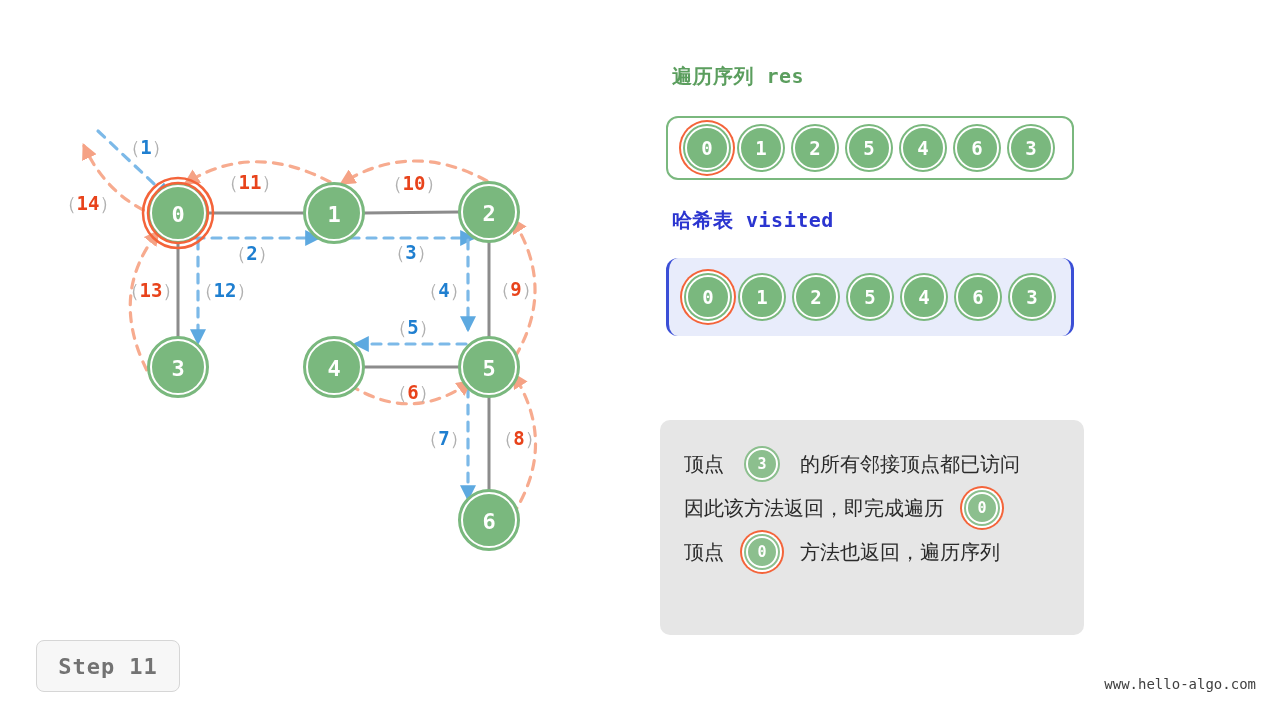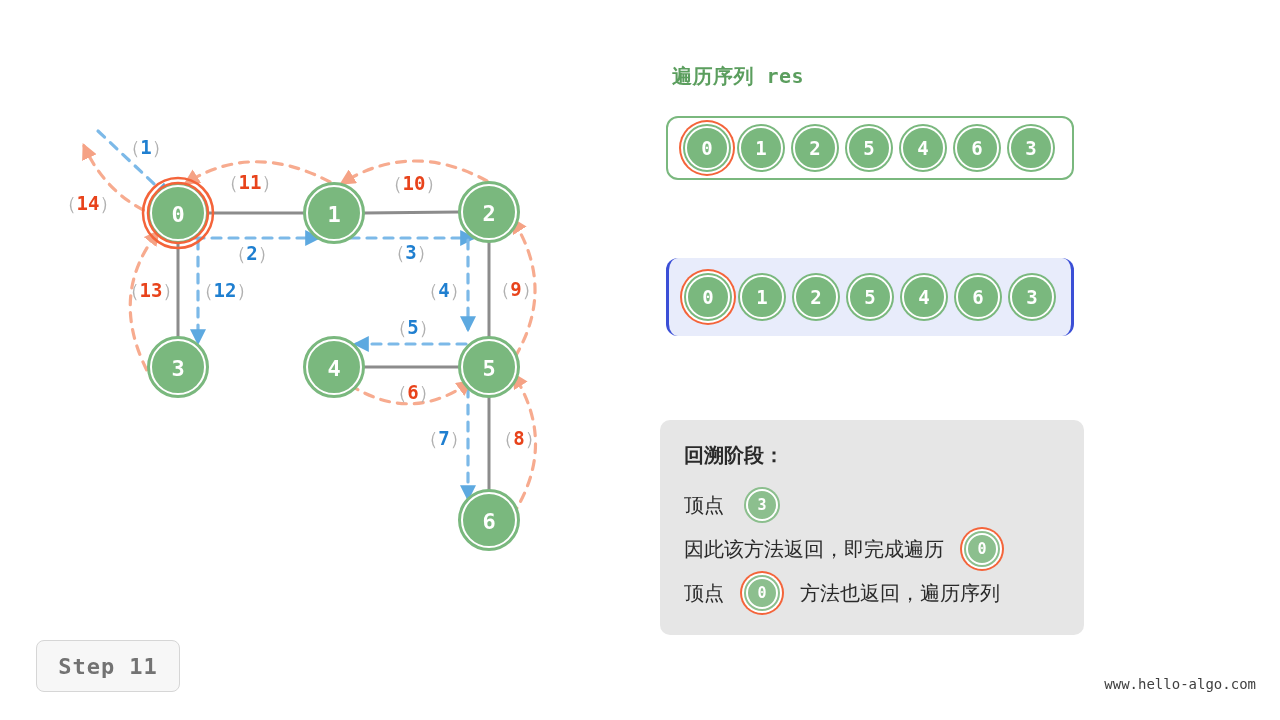--- a/index.html
+++ b/index.html
@@ -240,20 +240,21 @@
         <div class="vnode">4</div>
       </div>
     <div class="cell">
         <div class="vnode">6</div>
       </div>
     <div class="cell">
         <div class="vnode">3</div>
       </div>
   </div>
 
+  <div class="sec-title" id="visited-title">哈希表 visited</div>
   <div class="row-box" id="visited-box">
     <div class="cell">
         <div class="vnode hl">0</div>
       </div>
     <div class="cell">
         <div class="vnode">1</div>
       </div>
     <div class="cell">
         <div class="vnode">2</div>
       </div>
@@ -265,24 +266,24 @@
       </div>
     <div class="cell">
         <div class="vnode">6</div>
       </div>
     <div class="cell">
         <div class="vnode">3</div>
       </div>
   </div>
 
   <div id="explain-box">
-    <div id="explain-heading">回溯阶段：</div>
     <div class="ex-line">
       <span class="ex-txt">顶点</span>
       <span class="inode">3</span>
+      <span class="ex-txt">的所有邻接顶点都已访问</span>
     </div>
     <div class="ex-line">
       <span class="ex-txt">因此该方法返回，即完成遍历</span>
       <span class="inode hl">0</span>
     </div>
     <div class="ex-line">
       <span class="ex-txt">顶点</span>
       <span class="inode hl">0</span>
       <span class="ex-txt">方法也返回，遍历序列</span>
     </div>

